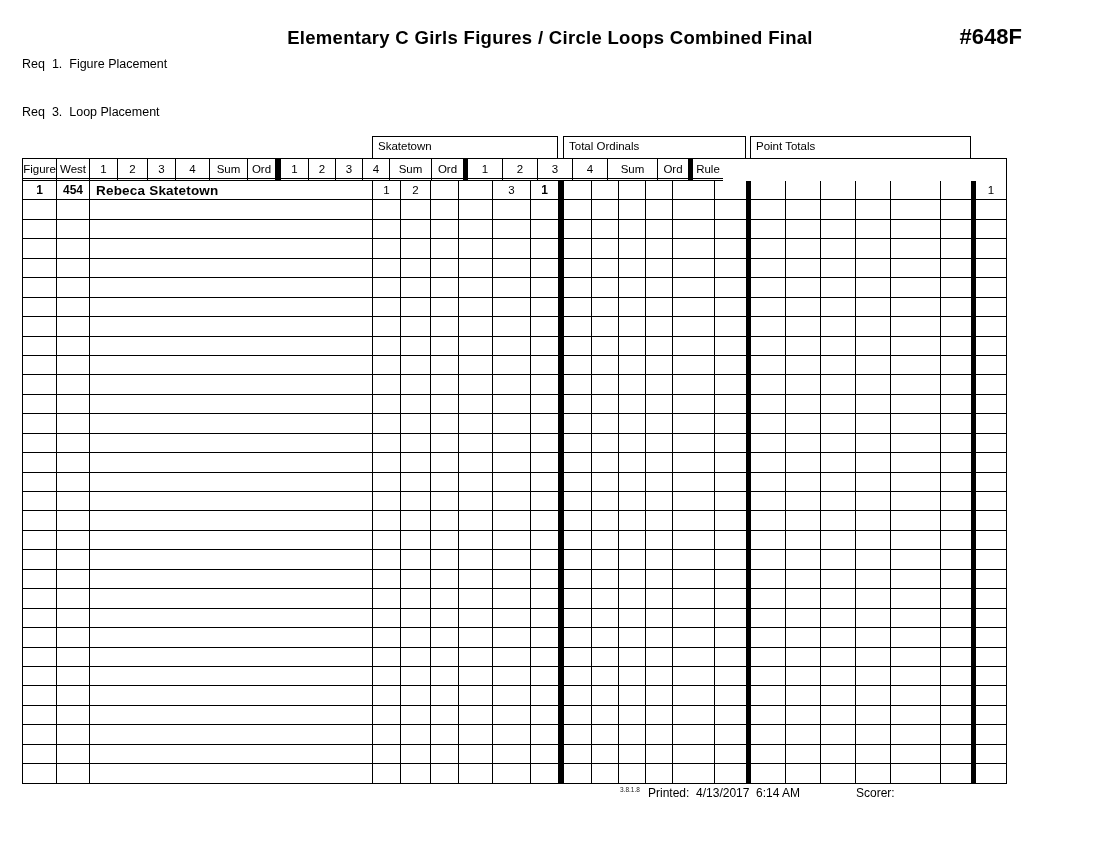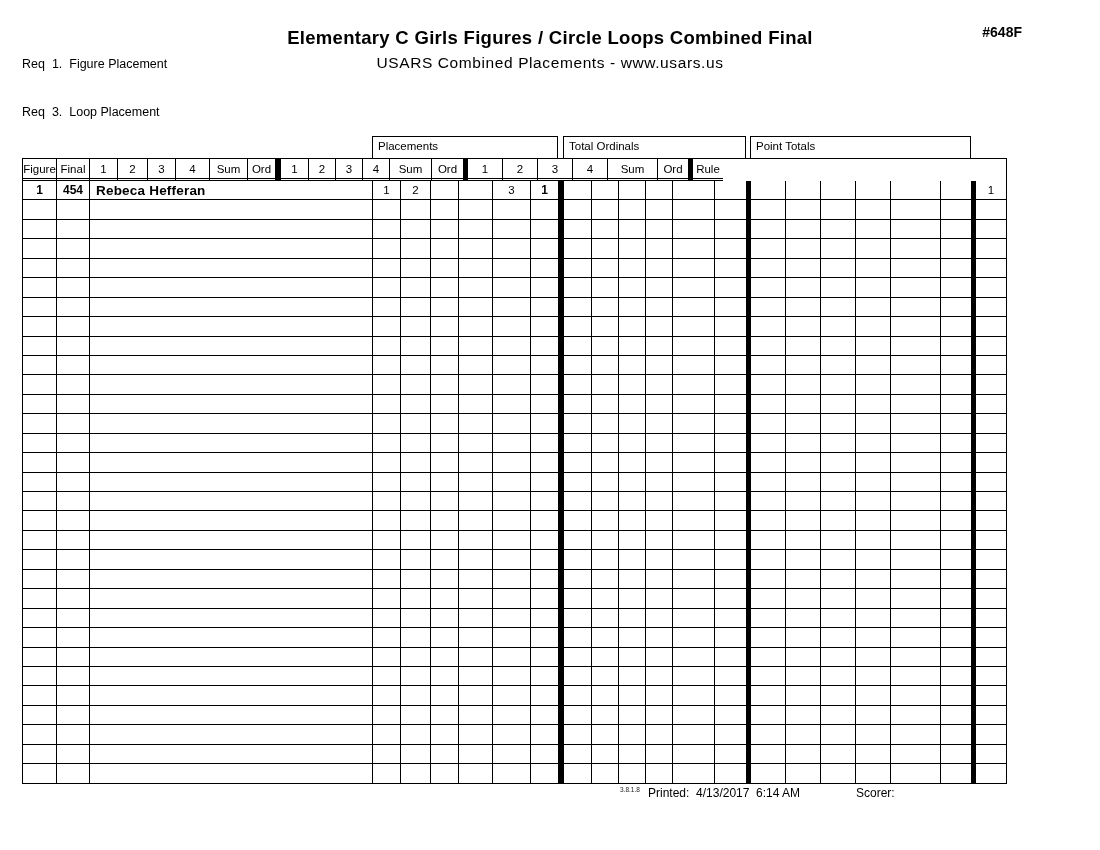--- a/index.html
+++ b/index.html
@@ -8,21 +8,21 @@
     background:#ffffff;color:#000;
     font-family:"Liberation Sans", sans-serif;
     -webkit-font-smoothing:none;
   }
   .req-block{position:absolute;left:22px;top:24px;font-size:12.5px;line-height:16px;white-space:pre;}
   .title-block{position:absolute;left:0;top:22px;width:1100px;text-align:center;}
   .main-title{font-size:17.5px;font-weight:bold;letter-spacing:.2px;}
   .sub-title{font-size:15px;margin-top:3px;white-space:pre;letter-spacing:.4px;}
   .event-title{font-size:18.5px;font-weight:bold;margin-top:5px;letter-spacing:.3px;}
   .usars-line{font-size:15.5px;margin-top:5px;letter-spacing:.6px;}
-  .doc-number{position:absolute;right:78px;top:24px;font-size:14px;font-weight:bold;}
+  .doc-number{position:absolute;right:78px;top:24px;font-size:22px;font-weight:bold;}
 
   .tbl{position:absolute;left:22px;top:136px;width:983px;}
   .group-row{position:relative;height:22px;}
   .gbox{position:absolute;top:0;height:22px;box-sizing:border-box;
         border:1px solid #000;border-bottom:none;
         font-size:11.5px;padding:3px 0 0 5px;background:#fff;}
   .gbox1{left:350px;width:186px;}
   .gbox2{left:541px;width:183px;}
   .gbox3{left:728px;width:221px;}
 
@@ -47,35 +47,34 @@
 </head>
 <body>
 
 <div class="req-block">
   <div>Req  1.  Figure Placement</div>
   <div>Req  3.  Loop Placement</div>
 </div>
 
 <div class="title-block">
   <div class="event-title">Elementary C Girls Figures / Circle Loops Combined Final</div>
-  <div class="usars-line">USARS Combined Placements - www.usars.us</div>
 </div>
 
 <div class="doc-number">#648F</div>
 
 <div class="tbl">
   <div class="group-row">
-    <div class="gbox gbox1">Placements</div>
+    <div class="gbox gbox1">Skatetown</div>
     <div class="gbox gbox3">Point Totals</div>
     <div class="gbox gbox2">Total Ordinals</div>
   </div>
   <div class="grid">
       <div class="trow thead">
         <div class="cell" style="width: 34px;">Figure</div>
-        <div class="cell" style="width: 33px;">Final</div>
+        <div class="cell" style="width: 33px;">West</div>
         <div class="cell" style="width: 28px;">1</div>
         <div class="cell" style="width: 30px;">2</div>
         <div class="cell" style="width: 28px;">3</div>
         <div class="cell" style="width: 34px;">4</div>
         <div class="cell" style="width: 38px;">Sum</div>
         <div class="cell" style="width: 28px;">Ord</div>
         <div class="sep" style="width: 5px;"></div>
         <div class="cell" style="width: 28px;">1</div>
         <div class="cell" style="width: 27px;">2</div>
         <div class="cell" style="width: 27px;">3</div>
@@ -88,21 +87,21 @@
         <div class="cell" style="width: 35px;">3</div>
         <div class="cell" style="width: 35px;">4</div>
         <div class="cell" style="width: 50px;">Sum</div>
         <div class="cell" style="width: 31px;">Ord</div>
         <div class="sep" style="width: 4px;"></div>
         <div class="cell" style="width: 30px;">Rule</div>
       </div>
       <div class="trow">
         <div class="cell bold" style="width: 34px;">1</div>
         <div class="cell bold" style="width: 33px;">454</div>
-        <div class="cell cname bold" style="width: 283px;">Rebeca Hefferan</div>
+        <div class="cell cname bold" style="width: 283px;">Rebeca Skatetown</div>
         <div class="cell" style="width: 28px;">1</div>
         <div class="cell" style="width: 30px;">2</div>
         <div class="cell" style="width: 28px;"></div>
         <div class="cell" style="width: 34px;"></div>
         <div class="cell" style="width: 38px;">3</div>
         <div class="cell bold" style="width: 28px;">1</div>
         <div class="sep" style="width: 5px;"></div>
         <div class="cell" style="width: 28px;"></div>
         <div class="cell" style="width: 27px;"></div>
         <div class="cell" style="width: 27px;"></div>

